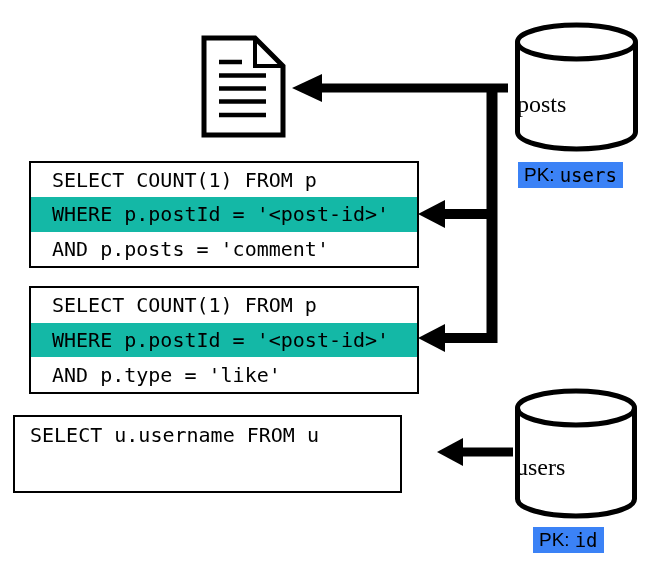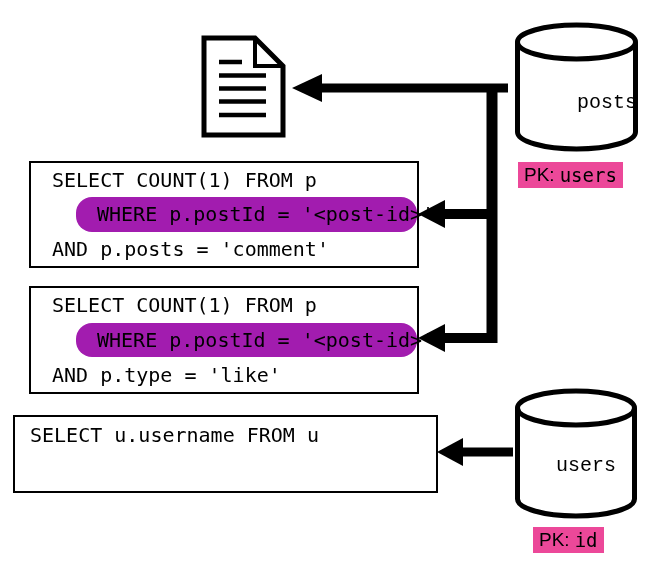--- a/index.html
+++ b/index.html
@@ -10,40 +10,40 @@
   }
   svg.layer { position:absolute; left:0; top:0; }
 
   
   .qbox {
     position:absolute; box-sizing:border-box; background:#fff;
     border:2px solid #000; display:flex; flex-direction:column;
   }
   .qbox .row {
     display:flex; align-items:center;
-    font-size:20px; letter-spacing:0; white-space:pre;border-radius:16px;
+    font-size:20px; letter-spacing:0; white-space:pre;
   }
-  .qbox .row.hl { background:#a21caf;margin-left:45px; }
+  .qbox .row.hl { background:#14b8a6; }
   #qbox1 { left:29px; top:161px; width:390px; height:107px; }
   #qbox2 { left:29px; top:286px; width:390px; height:108px; }
   #qbox1 .row, #qbox2 .row { flex:1 1 0; padding-left:21px; }
-  #qbox3 { left:13px; top:415px; width:425px; height:78px; }
+  #qbox3 { left:13px; top:415px; width:389px; height:78px; }
   #qbox3 .row { height:35px; flex:0 0 35px; padding-left:15px; }
 
   
   .db-label {
-    position:absolute; text-align:right;
-    font-family:Liberation Mono, monospace; font-size:20px;
+    position:absolute; text-align:left;
+    font-family:Liberation Serif, serif; font-size:24px;
   }
   #posts-label { left:517px; top:91px;  width:120px; }
   #users-label { left:516px; top:454px; width:100px; }
 
   
   .pk-badge {
-    position:absolute; background:#ec4899; height:26px;
+    position:absolute; background:#3b82f6; height:26px;
     display:flex; align-items:center; padding:0 6px; white-space:pre;
   }
   .pk-prefix { font-family:"Liberation Sans", sans-serif; font-size:19px; }
   .pk-field  { font-family:"DejaVu Sans Mono", monospace; font-size:19px; margin-left:5px; }
   #pk-posts { left:518px; top:162px; }
   #pk-users { left:533px; top:527px; }
 </style>
 </head>
 <body>
 

